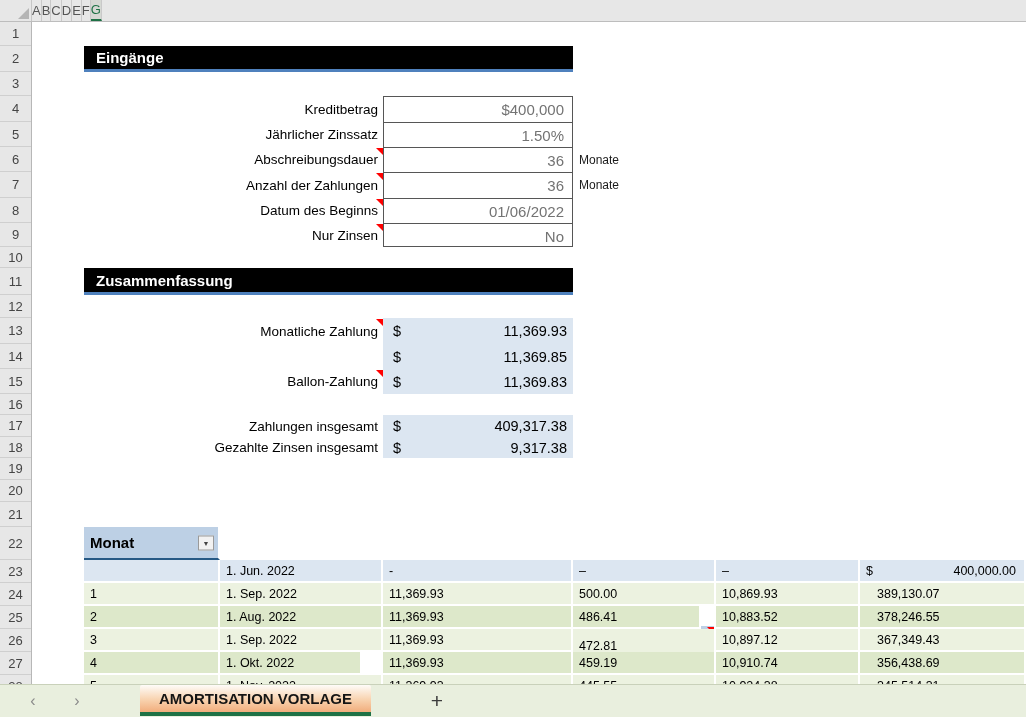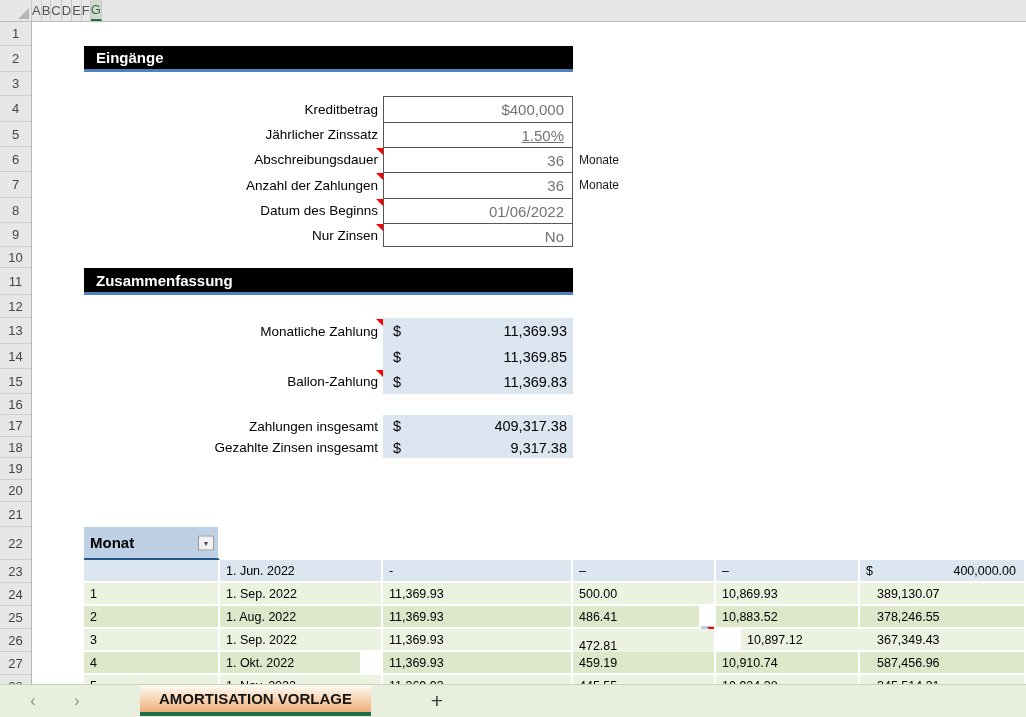--- a/index.html
+++ b/index.html
@@ -111,21 +111,21 @@
       <div class="abs lbl" style="left: 0px; top: 74px; width: 351px; height: 26px;">Kreditbetrag</div>
       <div class="abs lbl" style="left: 0px; top: 100px; width: 351px; height: 25px;">Jährlicher Zinssatz</div>
       <div class="abs lbl" style="left: 0px; top: 125px; width: 351px; height: 25px;">Abschreibungsdauer<div class="ctri"></div></div>
       <div class="abs unit" style="left: 547px; top: 125px; width: 60px; height: 25px;">Monate</div>
       <div class="abs lbl" style="left: 0px; top: 150px; width: 351px; height: 26px;">Anzahl der Zahlungen<div class="ctri"></div></div>
       <div class="abs unit" style="left: 547px; top: 150px; width: 60px; height: 26px;">Monate</div>
       <div class="abs lbl" style="left: 0px; top: 176px; width: 351px; height: 25px;">Datum des Beginns<div class="ctri"></div></div>
       <div class="abs lbl" style="left: 0px; top: 201px; width: 351px; height: 24px;">Nur Zinsen<div class="ctri"></div></div>
       <div class="abs inputbox" style="left: 351px; top: 74px; width: 190px; height: 151px;">
         <div class="inputcell" style="height: 26px;">$400,000</div>
-        <div class="inputcell" style="height: 25px; text-decoration: underline;">1.50%</div>
+        <div class="inputcell" style="height: 25px;">1.50%</div>
         <div class="inputcell" style="height: 25px;">36</div>
         <div class="inputcell" style="height: 26px;">36</div>
         <div class="inputcell" style="height: 25px;">01/06/2022</div>
         <div class="inputcell last" style="height: 24px;">No</div>
       </div>
       <div class="abs secbar" style="left: 52px; top: 246px; width: 489px; height: 27px;">Zusammenfassung</div>
       <div class="abs sumgroup" style="left: 351px; top: 296px; width: 190px; height: 76px;">
         <div class="sumrow" style="height: 26px;">
           <span>$</span>
           <span>11,369.93</span>
@@ -192,28 +192,28 @@
       <div class="abs trow-cell tone-dark" style="left: 52px; top: 584px; width: 136px; height: 23px;">2</div>
       <div class="abs trow-cell tone-dark" style="left: 188px; top: 584px; width: 163px; height: 23px;">1. Aug. 2022</div>
       <div class="abs trow-cell tone-dark" style="left: 351px; top: 584px; width: 190px; height: 23px;">11,369.93</div>
       <div class="abs trow-cell tone-dark" style="left: 541px; top: 584px; width: 128px; height: 23px;">486.41</div>
       <div class="abs trow-cell tone-dark" style="left: 684px; top: 584px; width: 144px; height: 23px;">10,883.52</div>
       <div class="abs trow-cell tone-dark balpad" style="left: 828px; top: 584px; width: 166px; height: 23px;">378,246.55</div>
       <div class="abs trow-cell tone-light" style="left: 52px; top: 607px; width: 136px; height: 23px;">3</div>
       <div class="abs trow-cell tone-light" style="left: 188px; top: 607px; width: 163px; height: 23px;">1. Sep. 2022</div>
       <div class="abs trow-cell tone-light" style="left: 351px; top: 607px; width: 190px; height: 23px;">11,369.93</div>
       <div class="abs trow-cell tone-light" style="left: 541px; top: 607px; width: 143px; height: 36px;">472.81</div>
-      <div class="abs trow-cell tone-light" style="left: 684px; top: 607px; width: 144px; height: 23px; margin-left: 25px;">10,897.12</div>
+      <div class="abs trow-cell tone-light" style="left: 684px; top: 607px; width: 144px; height: 23px;">10,897.12</div>
       <div class="abs trow-cell tone-light balpad" style="left: 828px; top: 607px; width: 166px; height: 23px;">367,349.43</div>
       <div class="abs trow-cell tone-dark" style="left: 52px; top: 630px; width: 136px; height: 23px;">4</div>
       <div class="abs trow-cell tone-dark" style="left: 188px; top: 630px; width: 142px; height: 23px;">1. Okt. 2022</div>
       <div class="abs trow-cell tone-dark" style="left: 351px; top: 630px; width: 190px; height: 23px;">11,369.93</div>
       <div class="abs trow-cell tone-dark" style="left: 541px; top: 630px; width: 143px; height: 23px;">459.19</div>
       <div class="abs trow-cell tone-dark" style="left: 684px; top: 630px; width: 144px; height: 23px;">10,910.74</div>
-      <div class="abs trow-cell tone-dark balpad" style="left: 828px; top: 630px; width: 166px; height: 23px;">587,456.96</div>
+      <div class="abs trow-cell tone-dark balpad" style="left: 828px; top: 630px; width: 166px; height: 23px;">356,438.69</div>
       <div class="abs trow-cell tone-light" style="left: 52px; top: 653px; width: 136px; height: 23px;">5</div>
       <div class="abs trow-cell tone-light" style="left: 188px; top: 653px; width: 163px; height: 23px;">1. Nov. 2022</div>
       <div class="abs trow-cell tone-light" style="left: 351px; top: 653px; width: 190px; height: 23px;">11,369.93</div>
       <div class="abs trow-cell tone-light" style="left: 541px; top: 653px; width: 143px; height: 23px;">445.55</div>
       <div class="abs trow-cell tone-light" style="left: 684px; top: 653px; width: 144px; height: 23px;">10,924.38</div>
       <div class="abs trow-cell tone-light balpad" style="left: 828px; top: 653px; width: 166px; height: 23px;">345,514.31</div>
     </div>
 
   <div class="tabbar">
     <div class="navarrow" style="left:22px">‹</div>

